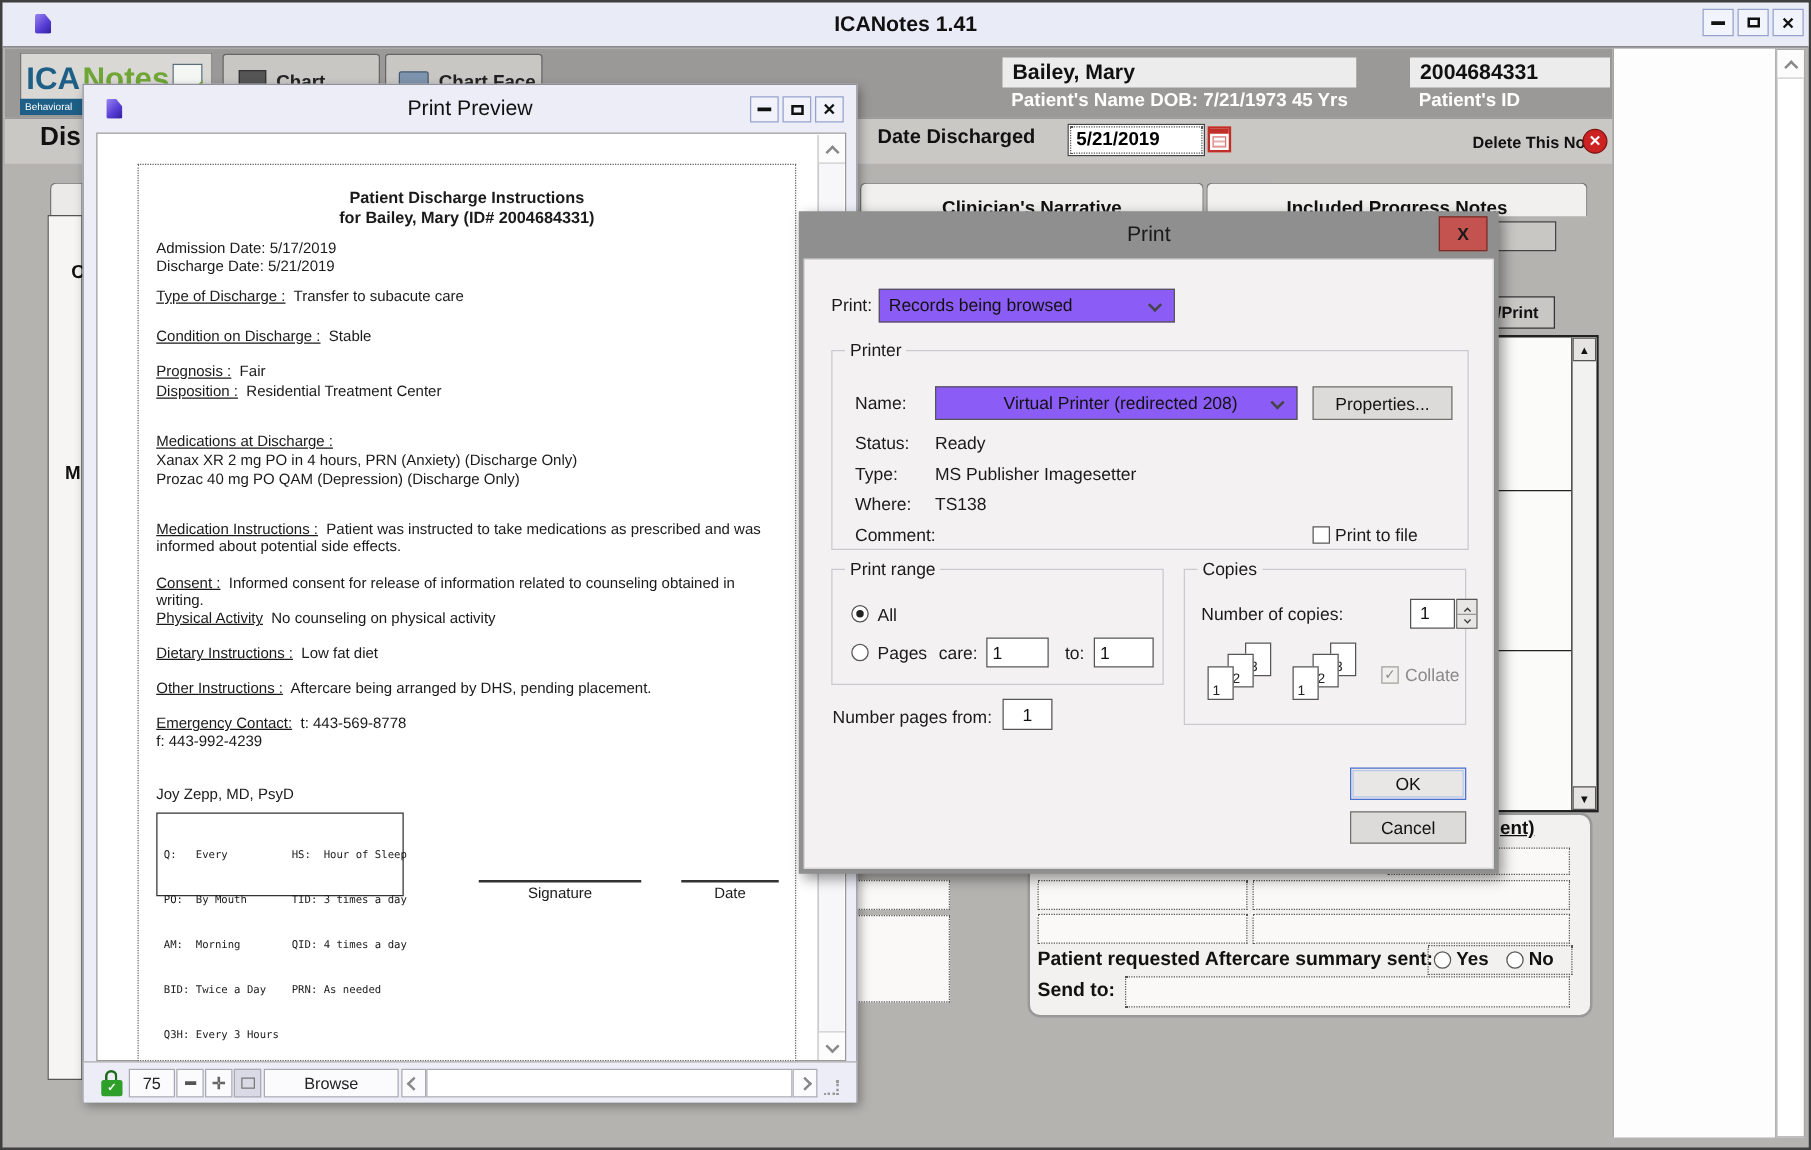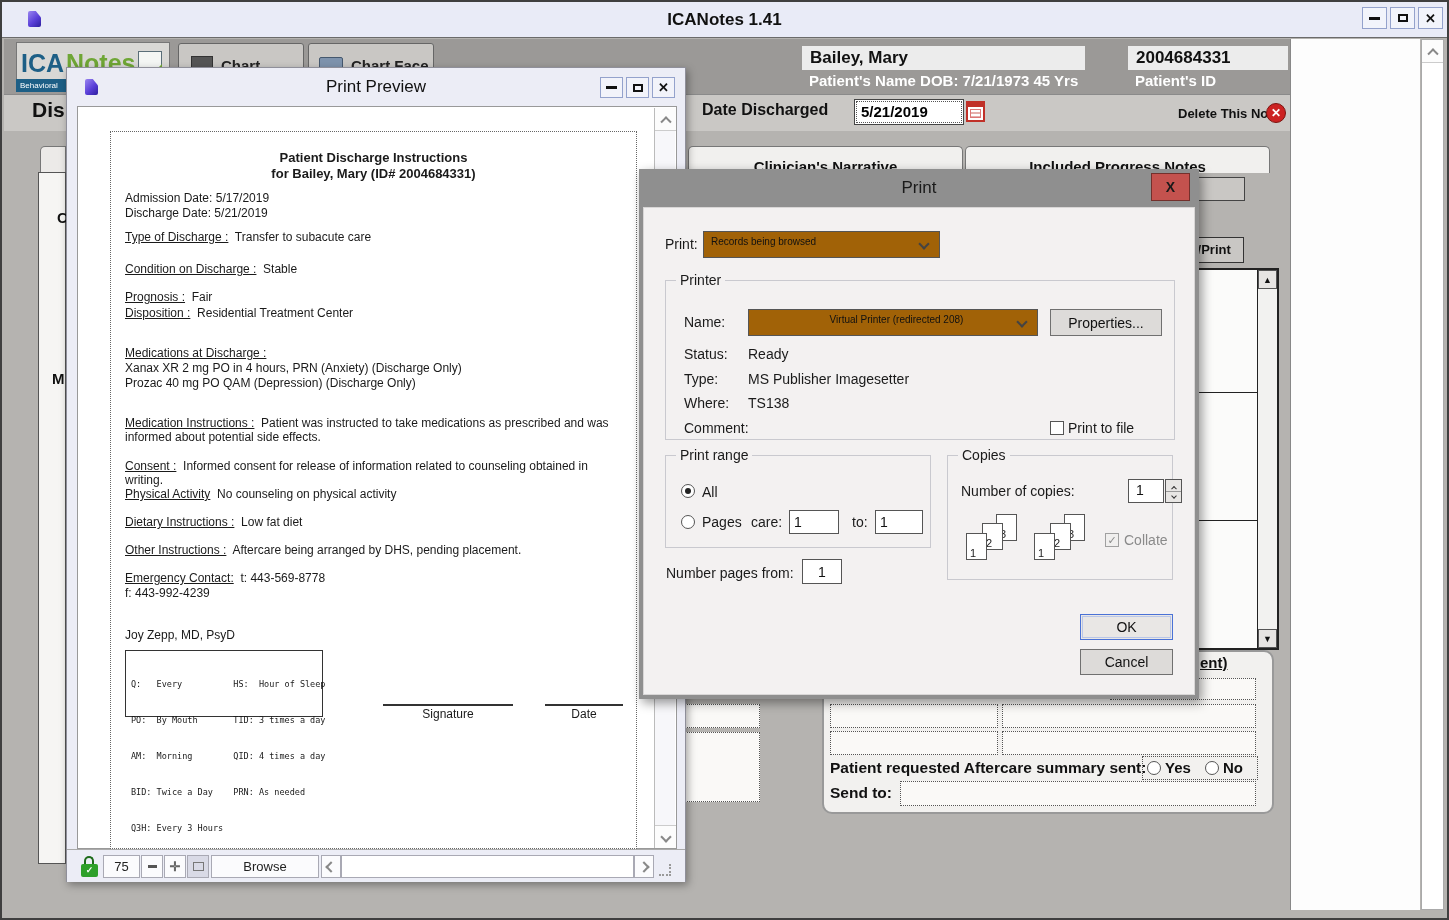--- a/index.html
+++ b/index.html
@@ -117,21 +117,21 @@
     border-radius:2px; color:#fff; font-size:9px; text-align:center; line-height:13px; font-weight:bold; }
 
   
   .dlg { left:637px; top:167px; width:560px; height:530px; background:#8f8f8f;
     box-shadow:3px 4px 10px rgba(0,0,0,.4); z-index:40; }
   .dlg-title-text { width:100%; text-align:center; top:9px; font-size:17px; color:#1a1a1a; }
   .dlg-close { left:512px; top:4px; width:39px; height:28px; background:#c4524e; border:1px solid #73302c;
     color:#1a1a1a; font-weight:bold; font-size:14px; text-align:center; line-height:26px; }
   .dlg-body { left:4px; top:38px; width:552px; height:488px; background:#f3f1f1; border:1px solid #d8d6d6; }
   .lbl { font-size:14px; color:#1a1a1a; }
-  .combo { background:#a16207; border:1px solid #555; font-size:10px; color:#111; padding:4px 0 0 7px; }
+  .combo { background:#8b5cf6; border:1px solid #555; font-size:14px; color:#111; padding:4px 0 0 7px; }
   .combo .chev { position:absolute; right:9px; top:9px; border-color:#444; }
   .grp { border:1px solid #c9c9cf; }
   .grp-label { position:absolute; top:-9px; left:10px; background:#f3f1f1; padding:0 4px; font-size:14px; color:#1a1a1a; }
   .btn { background:#dddbd9; border:1px solid #707070; font-size:14px; color:#111;
     text-align:center; }
   .cb { width:14px; height:14px; background:#fff; border:1px solid #555; }
   .txt { background:#fff; border:1px solid #555; font-size:14px; padding:2px 4px; color:#111;
     font-family:"Liberation Sans", sans-serif; }
   .spin-half { height:11px; background:#e8e6e4; display:flex; align-items:center; justify-content:center; }
   .chev.tiny { width:4px; height:4px; border-width:1.5px; border-color:#333; }

